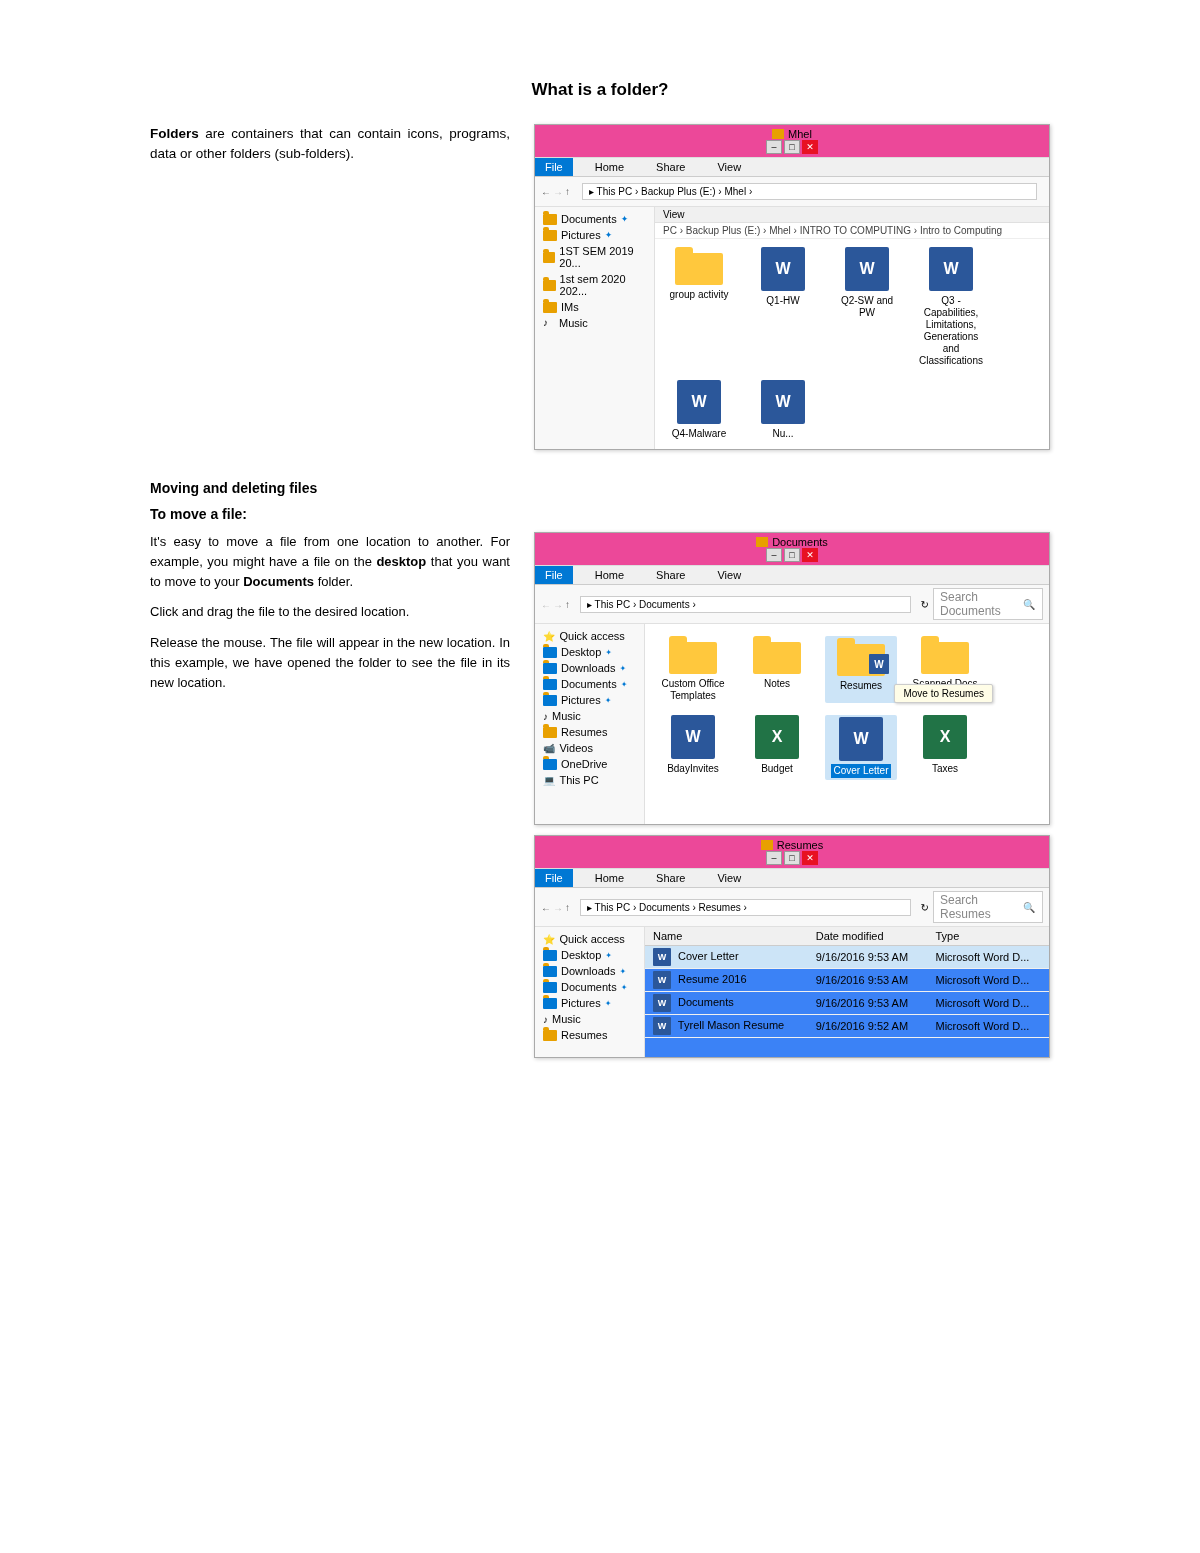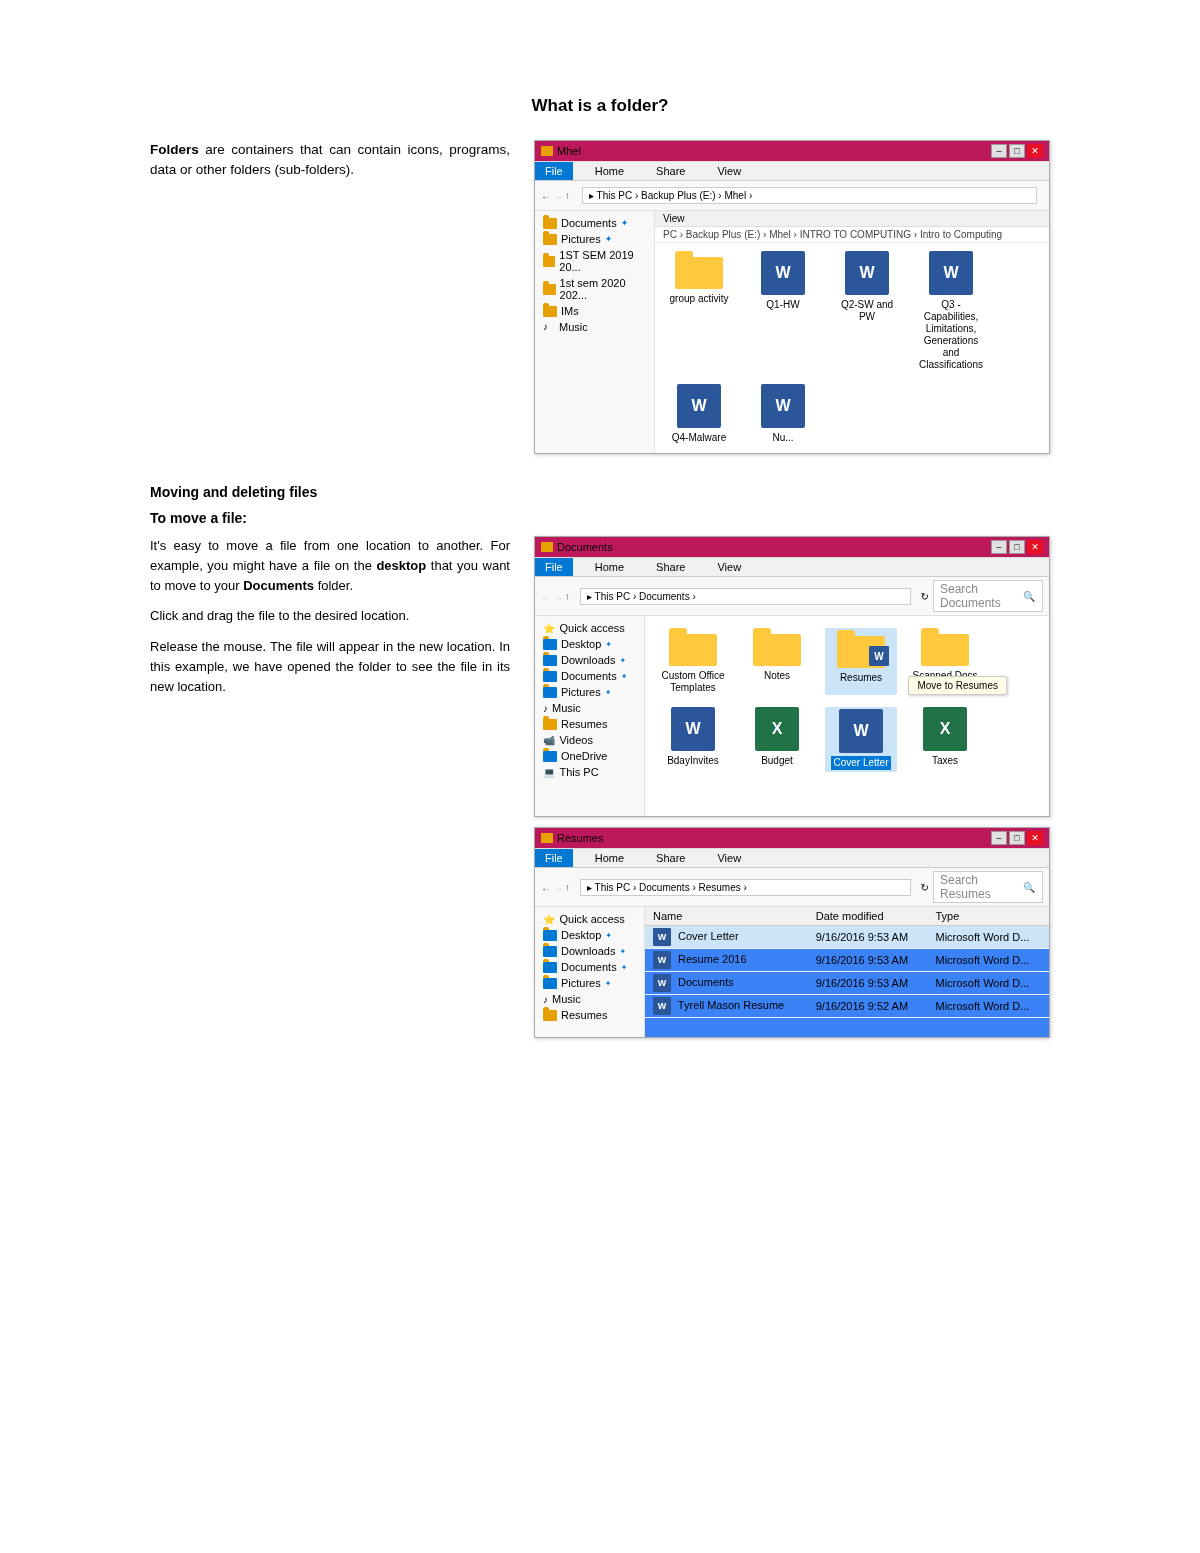--- a/index.html
+++ b/index.html
@@ -8,21 +8,21 @@
       font-family: 'Times New Roman', Times, serif;
       font-size: 14px;
       color: #000;
       width: 1200px;
       min-height: 1553px;
       padding: 80px 100px;
     }
 
     .page-content {
       max-width: 900px;
-      margin: 16px auto;
+      margin: 0 auto;
     }
 
     .section-title {
       text-align: center;
       font-weight: bold;
       font-size: 17px;
       margin-bottom: 24px;
       font-family: Arial, sans-serif;
     }
 
@@ -52,27 +52,28 @@
       border: 1px solid #aaa;
       border-radius: 0;
       background: #f0f0f0;
       font-family: Arial, sans-serif;
       font-size: 11px;
       overflow: hidden;
       box-shadow: 1px 1px 4px rgba(0,0,0,0.2);
     }
 
     .explorer-titlebar {
-      background: #be185d;
+      background: #ec4899;
       padding: 3px 6px;
       display: flex;
       align-items: center;
       justify-content: space-between;
       border-bottom: 1px solid #ddd;
       font-size: 11px;
+      flex-direction: column;
     }
 
     .titlebar-left {
       display: flex;
       align-items: center;
       gap: 4px;
     }
 
     .title-icon {
       width: 12px;
@@ -631,21 +632,21 @@
 
                 <div class="file-item">
                   <div class="folder-lg">
                     <div class="folder-lg-tab"></div>
                     <div class="folder-lg-body"></div>
                   </div>
                   <div class="file-label">Scanned Docs</div>
                 </div>
               </div>
 
-              <div style="position:absolute; top:60px; right:42px;">
+              <div style="position:absolute; top:60px; right:56px;">
                 <div class="tooltip-bubble">Move to Resumes</div>
               </div>
 
               <div class="file-grid" style="margin-top:4px;">
 
                 <div class="file-item">
                   <div class="word-doc-icon">W</div>
                   <div class="file-label">BdayInvites</div>
                 </div>
 

